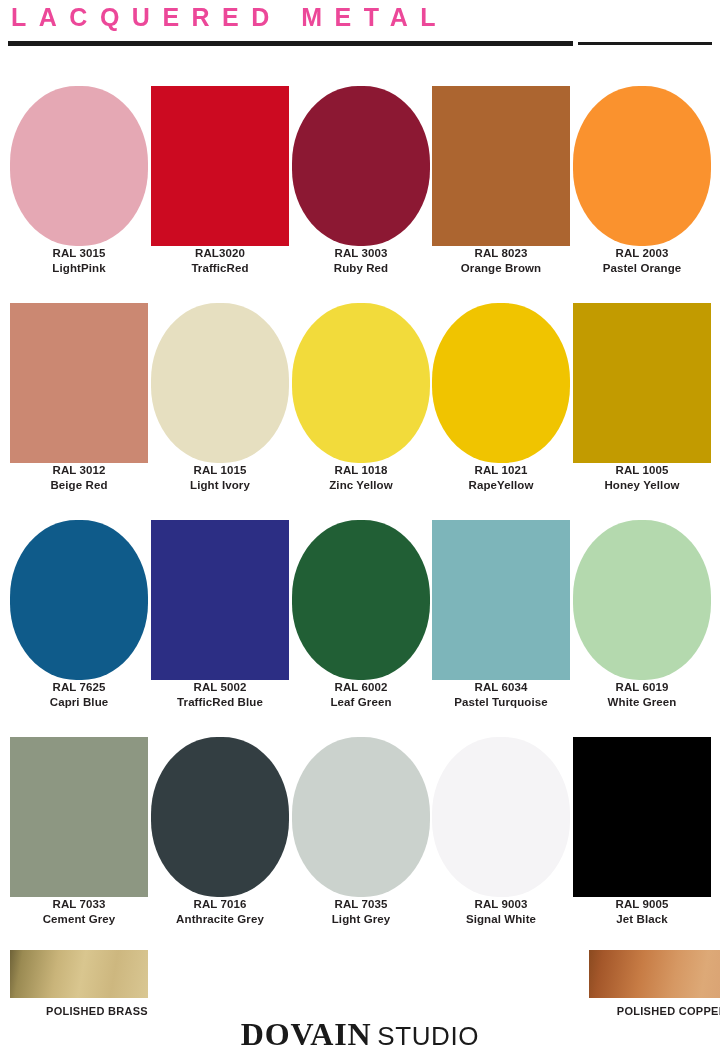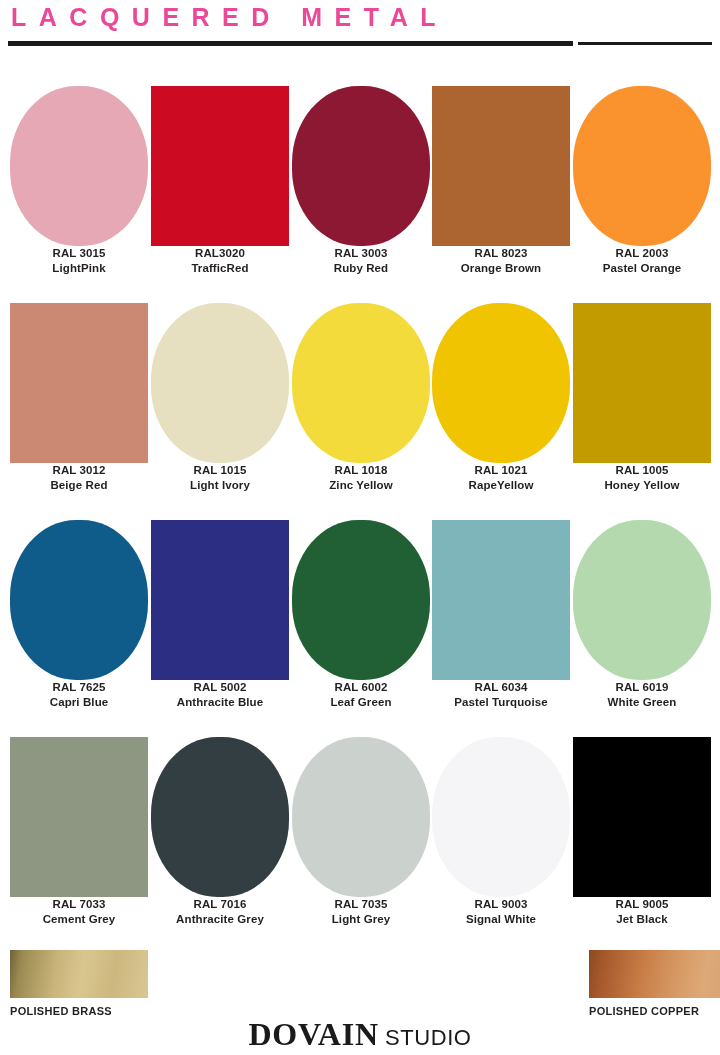--- a/index.html
+++ b/index.html
@@ -109,21 +109,21 @@
     width: 138px;
   }
   .metal.brass { left: 10px; }
   .metal.copper { left: 573px; padding-left: 16px; }
   .metal-chip {
     width: 138px;
     height: 48px;
   }
   .metal-label {
     width: 138px;
-    text-align: left;
+    text-align: right;
     margin-top: 7px;
     font-size: 11px;
     font-weight: bold;
     letter-spacing: 0.3px;
     color: #231f20;
   }
 
   
   .footer-logo {
     position: absolute;
@@ -135,21 +135,21 @@
   }
   .logo-primary {
     font-family: "Liberation Serif", serif;
     font-size: 32px;
     font-weight: bold;
     letter-spacing: 0.8px;
     color: #1a1a1a;
   }
   .logo-secondary {
     font-family: "Liberation Sans", sans-serif;
-    font-size: 22px;
+    font-size: 26px;
     font-weight: 400;
     letter-spacing: 0.6px;
     color: #1a1a1a;
     margin-left: 6px;
   }
 </style>
 </head>
 <body>
 
 <div class="header">
@@ -238,21 +238,21 @@
         <div class="swatch circle" style="background: rgb(15, 91, 138);"></div>
         <div class="labels">
           <span class="label-code">RAL 7625</span>
           <span class="label-name">Capri Blue</span>
         </div>
       </div>
       <div class="cell c1">
         <div class="swatch square" style="background: rgb(44, 46, 132);"></div>
         <div class="labels">
           <span class="label-code">RAL 5002</span>
-          <span class="label-name">Anthracite Blue</span>
+          <span class="label-name">TrafficRed Blue</span>
         </div>
       </div>
       <div class="cell c2">
         <div class="swatch circle" style="background: rgb(33, 95, 53);"></div>
         <div class="labels">
           <span class="label-code">RAL 6002</span>
           <span class="label-name">Leaf Green</span>
         </div>
       </div>
       <div class="cell c3">

